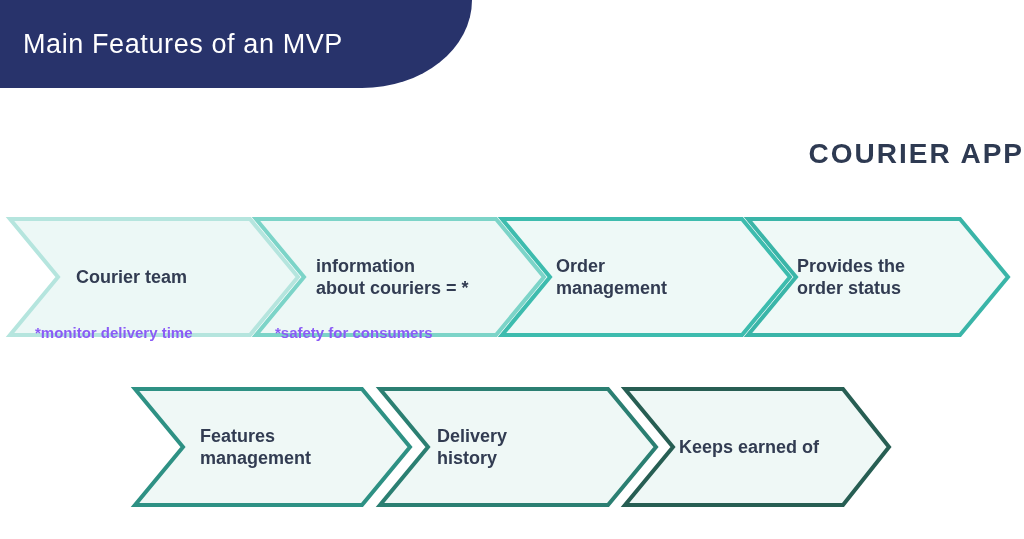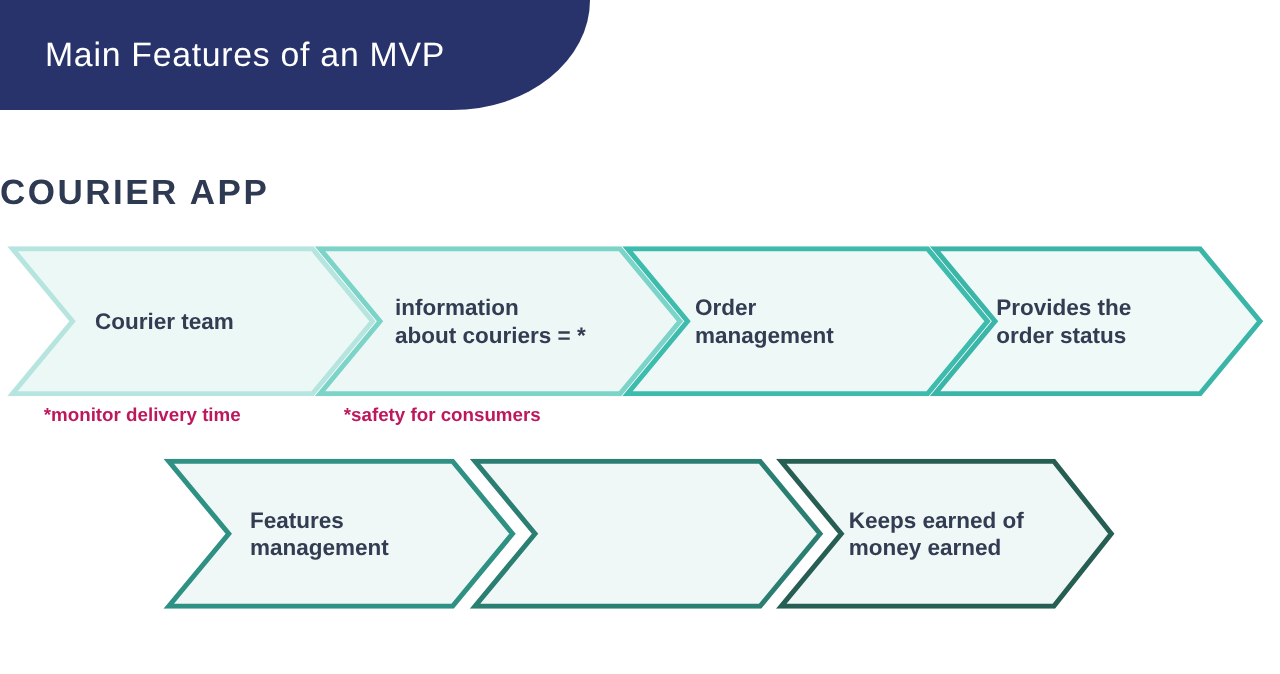--- a/index.html
+++ b/index.html
@@ -10,42 +10,43 @@
     position: relative;
     overflow: hidden;
   }
   .banner {
     position: absolute;
     left: 0; top: 0;
     width: 472px; height: 88px;
     border-bottom-right-radius: 110px 88px;
     display: flex;
     align-items: center;
-    padding-left: 36px;
+    padding-left: 23px;
   }
   .banner-title {
     font-size: 27px;
     font-weight: 400;
     letter-spacing: 0.6px;
   }
   .page-title {
     position: absolute;
     left: 0; top: 138px;
     width: 1024px;
-    text-align: left;
+    text-align: right;
     font-size: 28px;
     font-weight: 700;
     letter-spacing: 2px;
     color: #2e3a52;
   }
   .row {
     position: absolute;
     left: 0;
     width: 888px;
     height: 120px;
+    margin-top: 20px;
   }
   .row svg { position: absolute; left: 0; top: 0; }
   .row-1 { top: 197px; }
   .row-2 { top: 367px; }
   .chev-label {
     position: absolute;
     top: 0;
     height: 120px;
     display: flex;
     flex-direction: column;
@@ -54,21 +55,21 @@
     font-weight: 700;
     line-height: 22px;
     color: #323c52;
     white-space: nowrap;
   }
   .footnote {
     position: absolute;
     top: 324px;
     font-size: 15px;
     font-weight: 700;
-    color: #be185d;
+    color: #8b5cf6;
     white-space: nowrap;
   }
   .fn-1 { left: 35px; }
   .fn-2 { left: 275px; }
 </style>
 </head>
 <body>
 
 <div class="banner" style="background: rgb(40, 51, 107); color: rgb(255, 255, 255);">
   <span class="banner-title">Main Features of an MVP</span>
@@ -106,17 +107,20 @@
 <div class="row row-2">
   <svg width="1024" height="120" viewBox="0 0 1024 120">
     <polygon points="135,2 362,2 410,60 362,118 135,118 183,60" stroke-width="4" fill="#eff8f6" stroke="#2e9184"></polygon>
     <polygon points="380,2 608,2 656,60 608,118 380,118 428,60" stroke-width="4" fill="#eff8f6" stroke="#2b7f72"></polygon>
     <polygon points="625,2 843,2 889,60 843,118 625,118 673,60" stroke-width="4" fill="#eff8f6" stroke="#275e53"></polygon>
   </svg>
   <div class="chev-label" style="left:200px">
     <span>Features</span>
     <span>management</span>
   </div>
+  <div class="chev-label" style="left:437px">
+    <span>Delivery</span>
+    <span>history</span>
+  </div>
   <div class="chev-label" style="left:679px">
     <span>Keeps earned of</span>
-    <span>money earned</span>
   </div>
 </div>
 
 </body></html>

